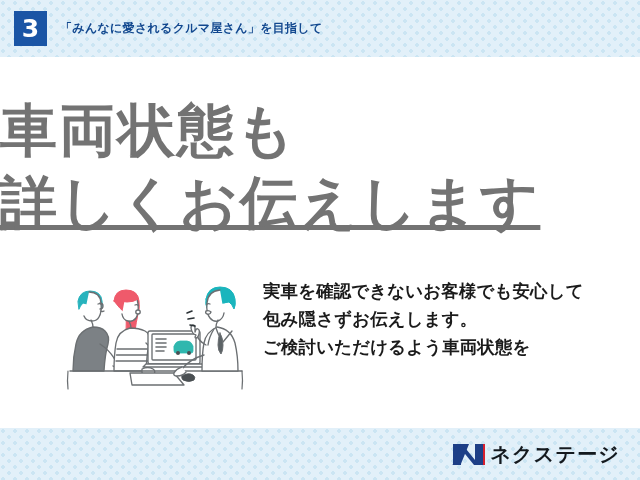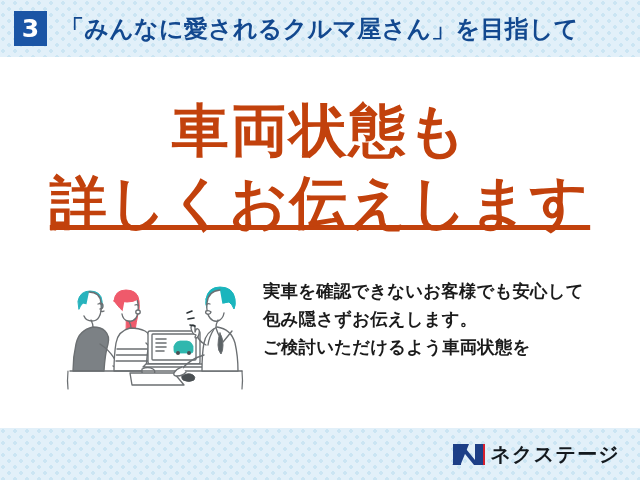--- a/index.html
+++ b/index.html
@@ -55,21 +55,21 @@
     font-size: 25px;
     font-weight: bold;
     line-height: 35px;
     text-align: center;
     flex: 0 0 auto;
     letter-spacing: 0;
   }
   #header-title {
     margin-left: 13px;
     color: #12488f;
-    font-size: 24px;
+    font-size: 12px;
     font-weight: bold;
     letter-spacing: 0.3px;
     white-space: nowrap;
   }
 
   
   #stage {
     position: absolute;
     left: 0;
     top: 57px;
@@ -77,22 +77,21 @@
     height: 371px;
     background: #ffffff;
   }
 
   
   #headline {
     position: absolute;
     left: 0;
     top: 40px;
     width: 640px;
-    text-align: center;
-    color: #c2410c;
+    color: #737373;
     font-weight: bold;
     line-height: 1.16;
     letter-spacing: 2px;
   }
   #headline .line1 {
     display: block;
     font-size: 57px;
   }
   #headline .line2 {
     display: block;

